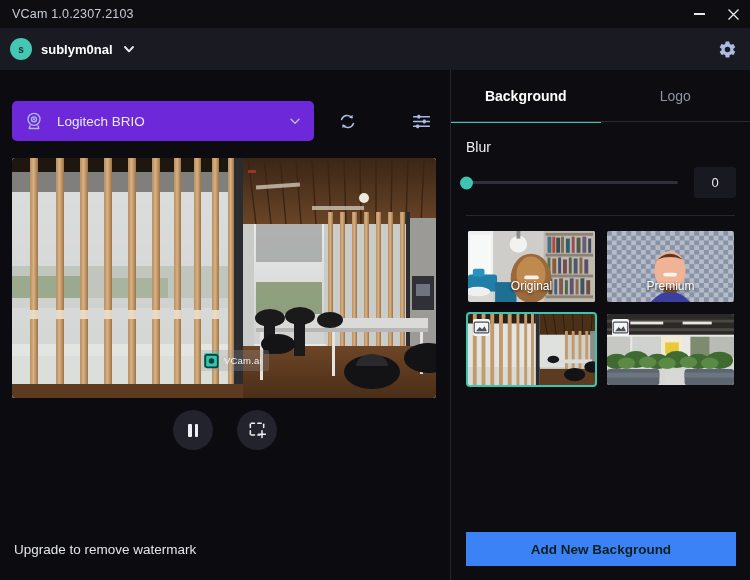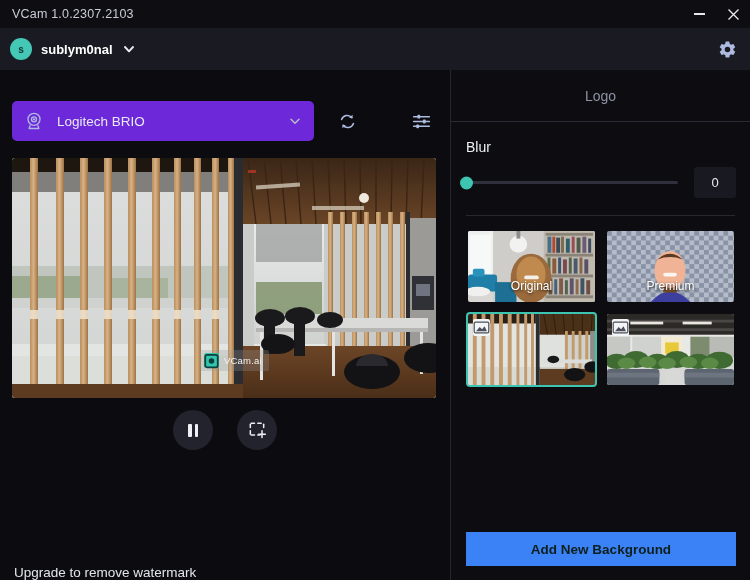--- a/index.html
+++ b/index.html
@@ -93,21 +93,21 @@
     width: 40px; height: 40px; border-radius: 50%;
     background: #23232e;
     display: flex; align-items: center; justify-content: center;
   }
   .pause-bars { display: flex; gap: 3px; }
   .pause-bars span { width: 3.5px; height: 13px; background: #eef0f5; border-radius: 1px; }
 
   
   .upgrade-row {
     position: absolute; bottom: 0; left: 0; width: 450px; height: 62px;
-    display: flex; align-items: flex-end; gap: 40px;
+    display: flex; align-items: center; gap: 40px;
   }
   .upgrade-text { margin-left: 14px; font-size: 13.5px; color: #e3e5ec; }
   .upgrade-btn {
     margin-left: auto; margin-right: 14px;
     width: 168px; height: 33px; border-radius: 4px;
     background: #f5c košt;
     background: #f6c council;
     background: #f5c453;
     color: #1a1a10; font-size: 13px; font-weight: bold;
     display: flex; align-items: center; justify-content: center;
@@ -425,20 +425,21 @@
     </div>
 
     <div class="upgrade-row">
       <span class="upgrade-text">Upgrade to remove watermark</span>
     </div>
   </div>
 
   <div class="right-panel">
 
     <div class="tabs">
+      <div class="tab active">Background</div>
       <div class="tab">Logo</div>
       <div class="tabs-underline"></div>
     </div>
 
     <div class="blur-label">Blur</div>
 
     <div class="blur-row">
       <div class="slider-track">
         <div class="slider-thumb"></div>
       </div>

